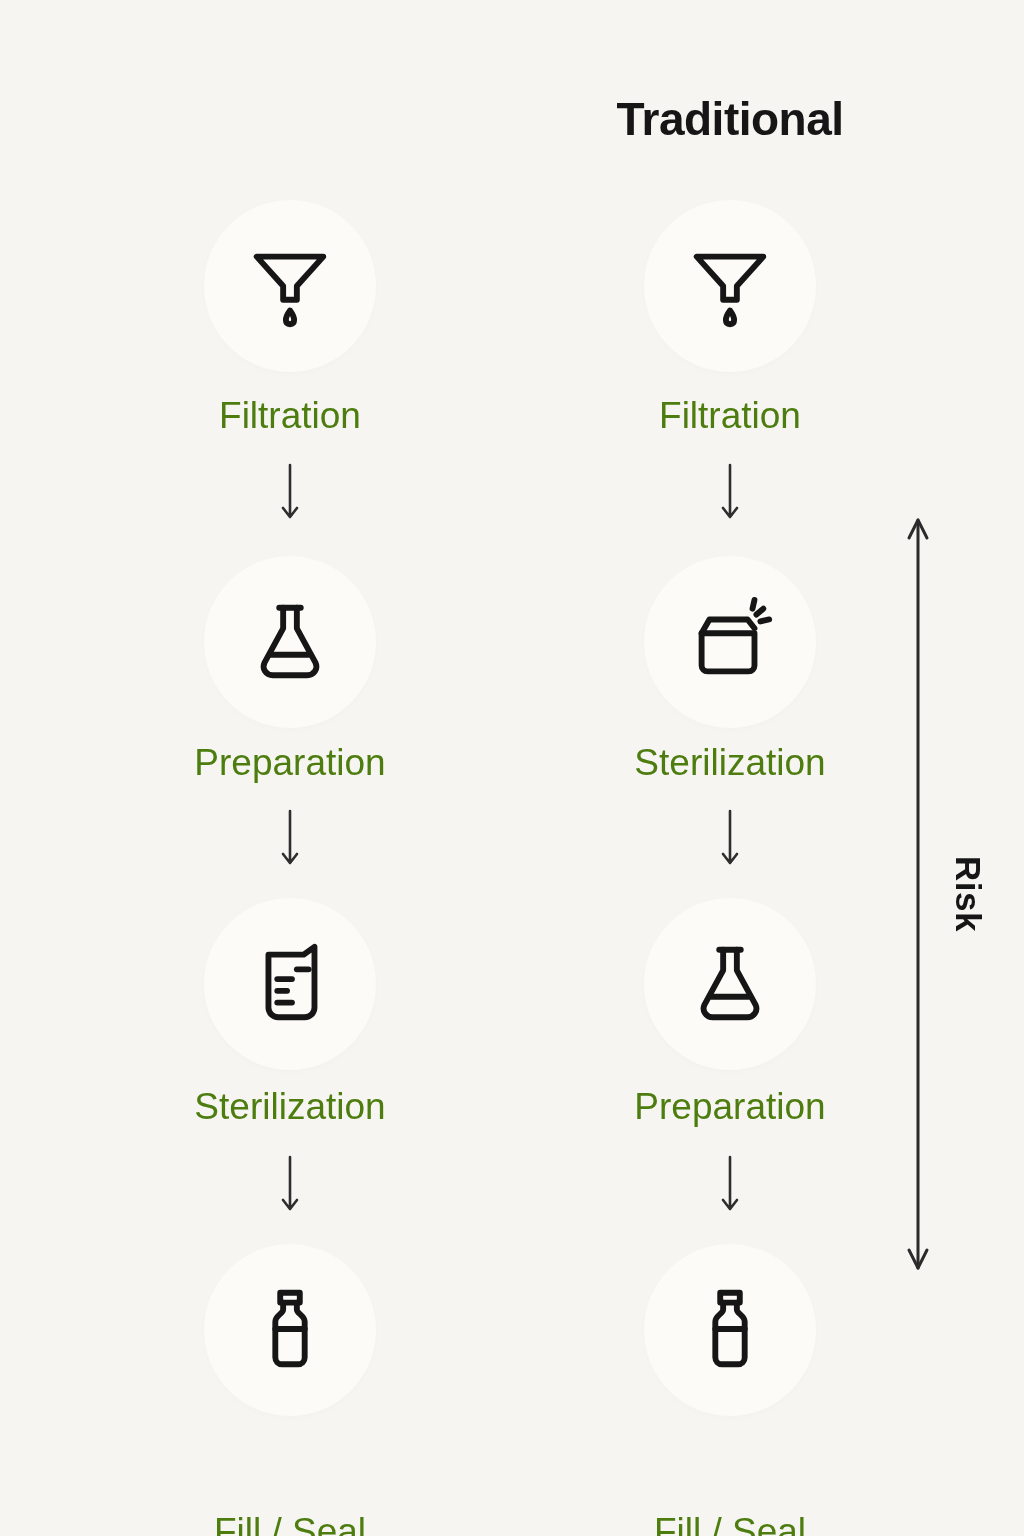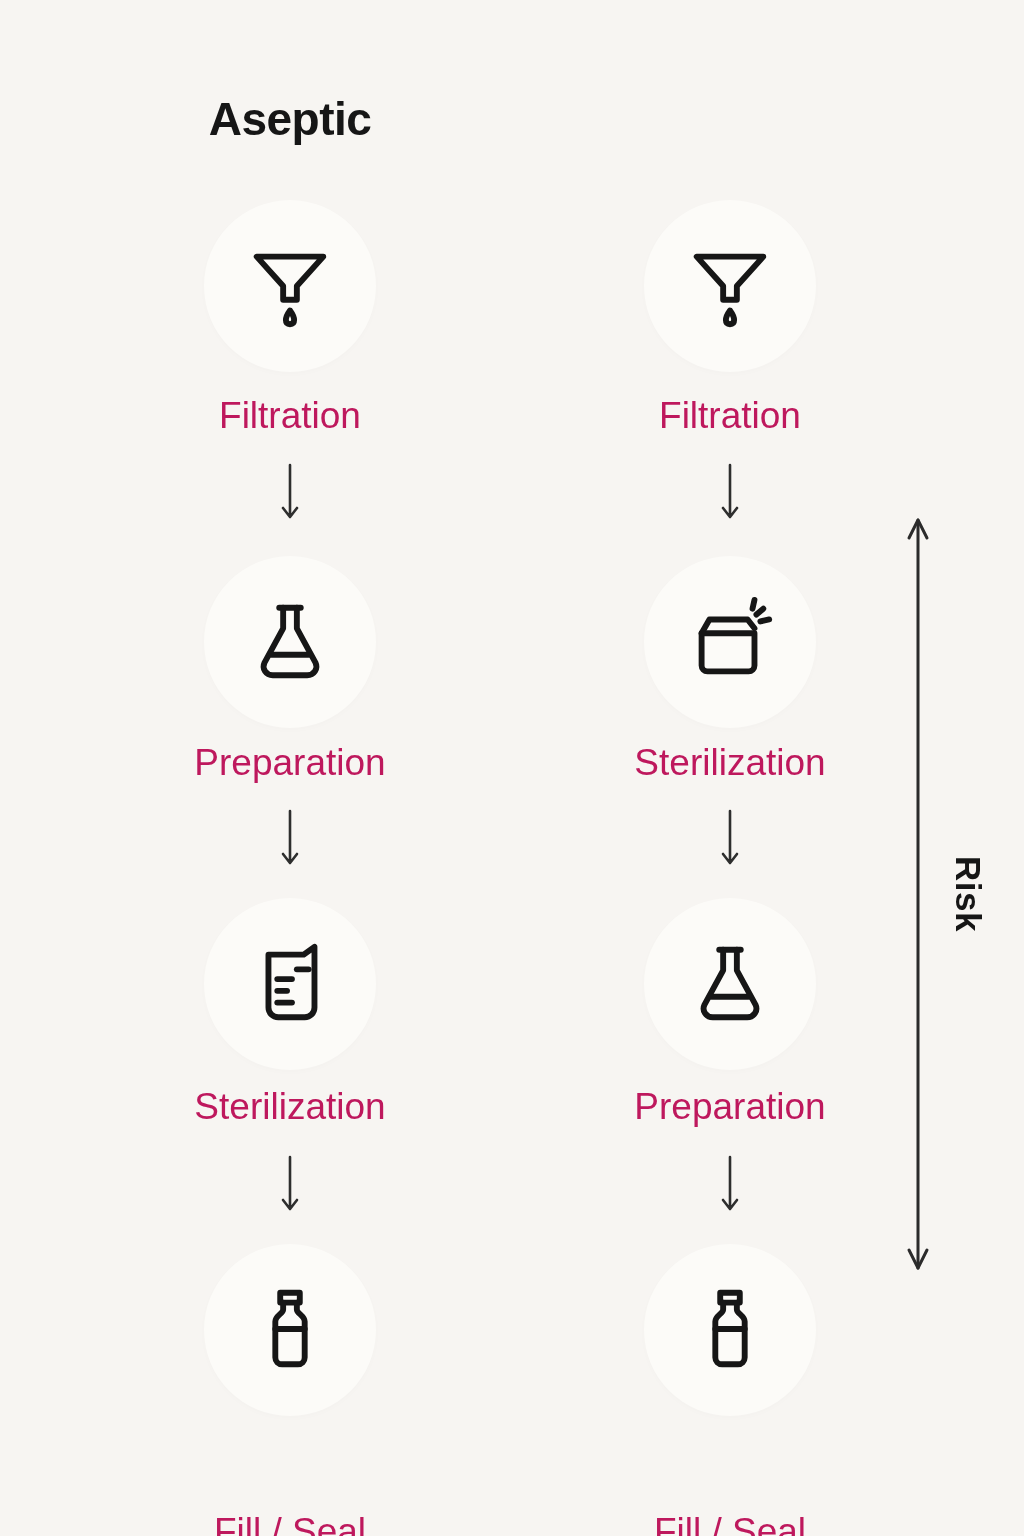--- a/index.html
+++ b/index.html
@@ -30,21 +30,21 @@
     top: 92px;
     text-align: center;
     font-size: 46px;
     font-weight: 700;
     letter-spacing: -0.5px;
   }
   .step-label {
     text-align: center;
     font-size: 37px;
     font-weight: 400;
-    color: #be185d;
+    color: #4d7c0f;
   }
   .icon-circle {
     width: 172px;
     height: 172px;
     margin: 0 auto;
     border-radius: 50%;
     background: #fcfbf8;
     box-shadow: 0 2px 6px rgba(0,0,0,0.015);
     display: flex;
     align-items: center;
@@ -114,21 +114,20 @@
     font-size: 35px;
     font-weight: 600;
     color: #161616;
     letter-spacing: 0.5px;
   }
 </style>
 </head>
 <body>
 
 <div class="col col-left">
-  <div class="abs col-title">Aseptic</div>
 
   <div class="abs r-icon1 icon-circle">
     <svg viewBox="0 0 48 48">
       <path d="M7 9 H41 L27.5 24 V31 H20.5 V24 Z"></path>
       <path d="M24 36.5 C26.8 40.3 26.8 43.5 24 43.5 C21.2 43.5 21.2 40.3 24 36.5 Z"></path>
     </svg>
   </div>
   <div class="abs r-label1 step-label">Filtration</div>
   <div class="abs r-arrow1 down-arrow">
     <svg viewBox="0 0 32 62">
@@ -170,20 +169,21 @@
     <svg viewBox="0 0 48 48">
       <path d="M19 5 H29 V10 H19 Z"></path>
       <path d="M20.5 10 V13.5 C20.5 15.7 16.5 16.6 16.5 19.7 V38 C16.5 40 18 41.5 20 41.5 H28 C30 41.5 31.5 40 31.5 38 V19.7 C31.5 16.6 27.5 15.7 27.5 13.5 V10"></path>
       <path d="M16.5 23.5 H31.5"></path>
     </svg>
   </div>
   <div class="abs r-label4 step-label">Fill / Seal</div>
 </div>
 
 <div class="col col-right">
+  <div class="abs col-title">Traditional</div>
 
   <div class="abs r-icon1 icon-circle">
     <svg viewBox="0 0 48 48">
       <path d="M7 9 H41 L27.5 24 V31 H20.5 V24 Z"></path>
       <path d="M24 36.5 C26.8 40.3 26.8 43.5 24 43.5 C21.2 43.5 21.2 40.3 24 36.5 Z"></path>
     </svg>
   </div>
   <div class="abs r-label1 step-label">Filtration</div>
   <div class="abs r-arrow1 down-arrow">
     <svg viewBox="0 0 32 62">

